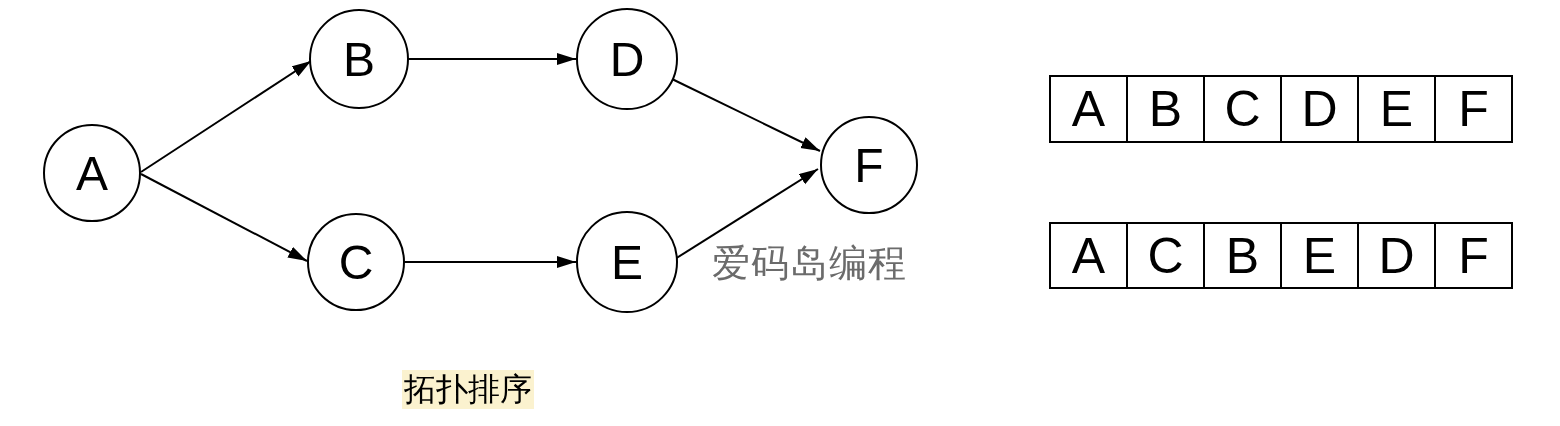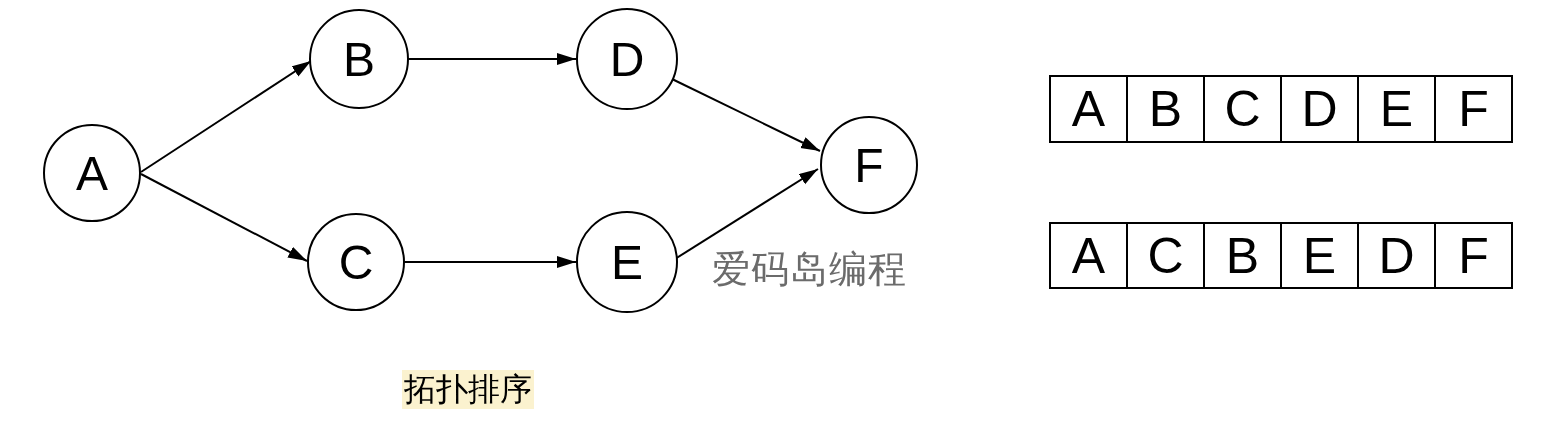--- a/index.html
+++ b/index.html
@@ -38,21 +38,20 @@
   .watermark {
     position: absolute;
     left: 712px;
     top: 242px;
     font-family: "DejaVu Serif", serif;
     font-size: 38px;
     line-height: 42px;
     color: #6b6b6b;
     white-space: nowrap;
     letter-spacing: 1px;
-    margin-top: 6px;
   }
   .caption {
     position: absolute;
     left: 402px;
     top: 370px;
     background: #fbf2cf;
     color: #000000;
     font-family: "Liberation Sans", sans-serif;
     font-size: 32px;
     line-height: 39px;

